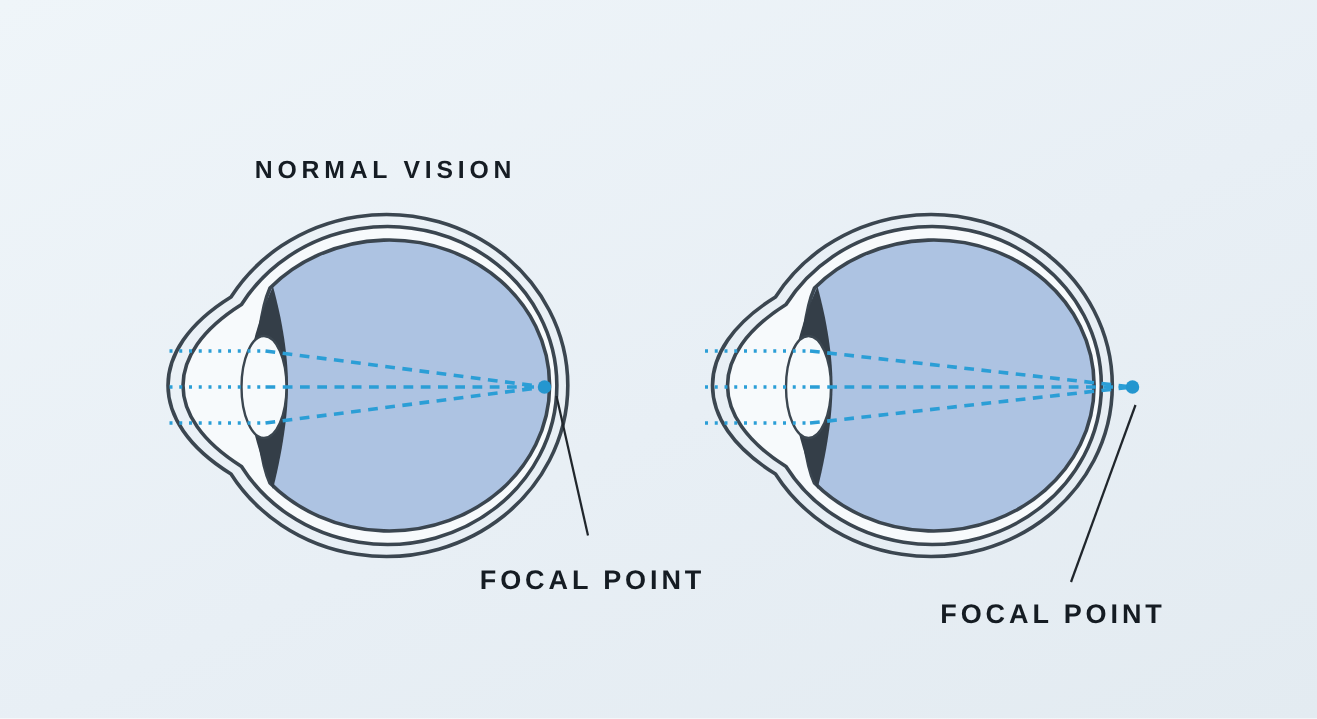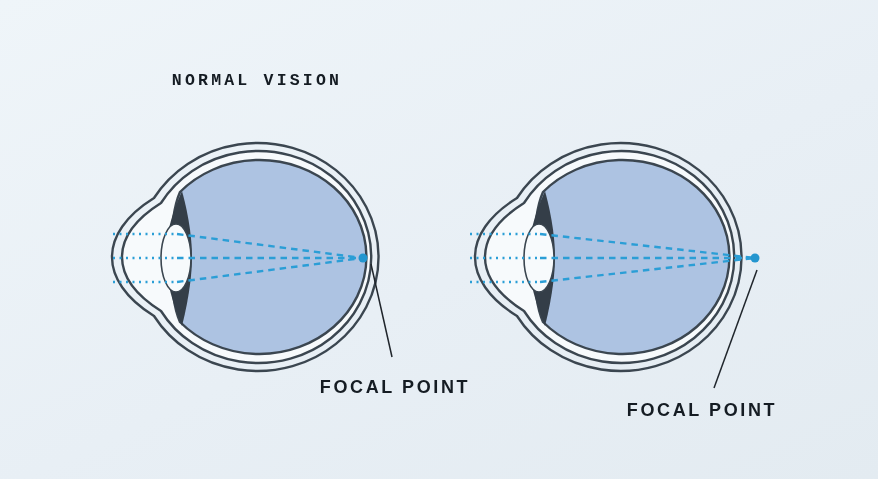--- a/index.html
+++ b/index.html
@@ -23,21 +23,21 @@
   .diagram-title{
     position:absolute;transform:translate(-50%,-50%);
     font-size:16.5px;font-weight:800;letter-spacing:3.2px;
     color:var(--text);white-space:nowrap;
   }
   .focal-label{
     position:absolute;transform:translate(-50%,-50%);
     font-size:18px;font-weight:800;letter-spacing:2.6px;
     color:var(--text);white-space:nowrap;
   }
-  #title-normal{left:257px;top:80px;font-family:Liberation Mono, monospace;}
+  #title-normal{left:257px;top:114px;}
   #title-hyperopia{left:613px;top:97px;}
   #focal-label-normal{left:395px;top:387px;}
   #focal-label-hyperopia{left:702px;top:410px;}
 </style>
 </head>
 <body>
 
 <div class="canvas">
 
   <svg width="878" height="479" viewBox="0 0 878 479">

